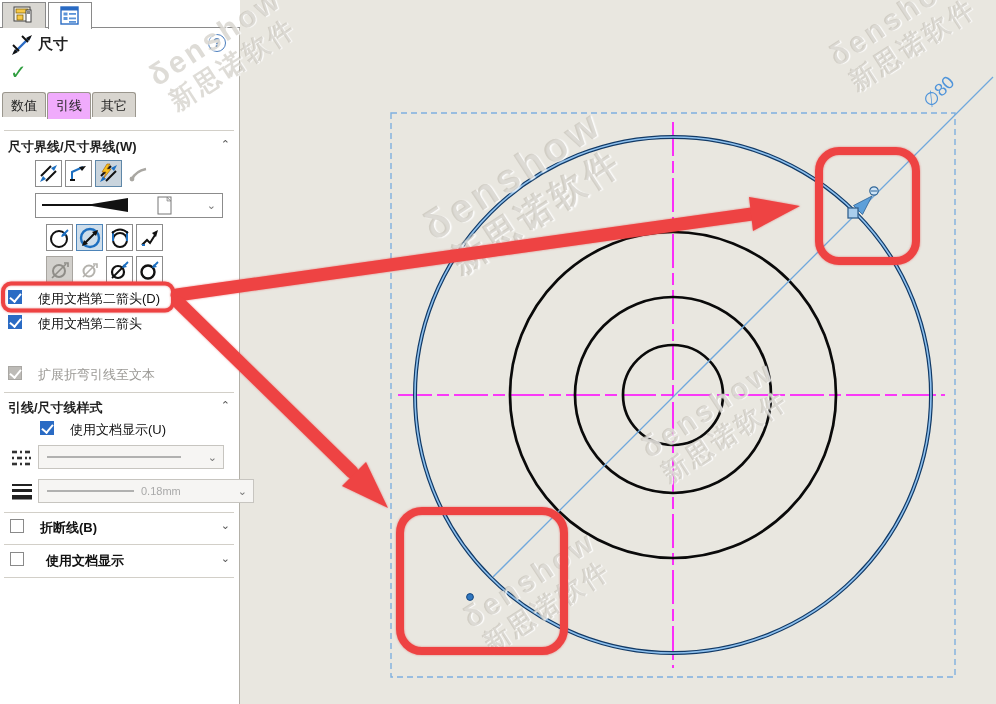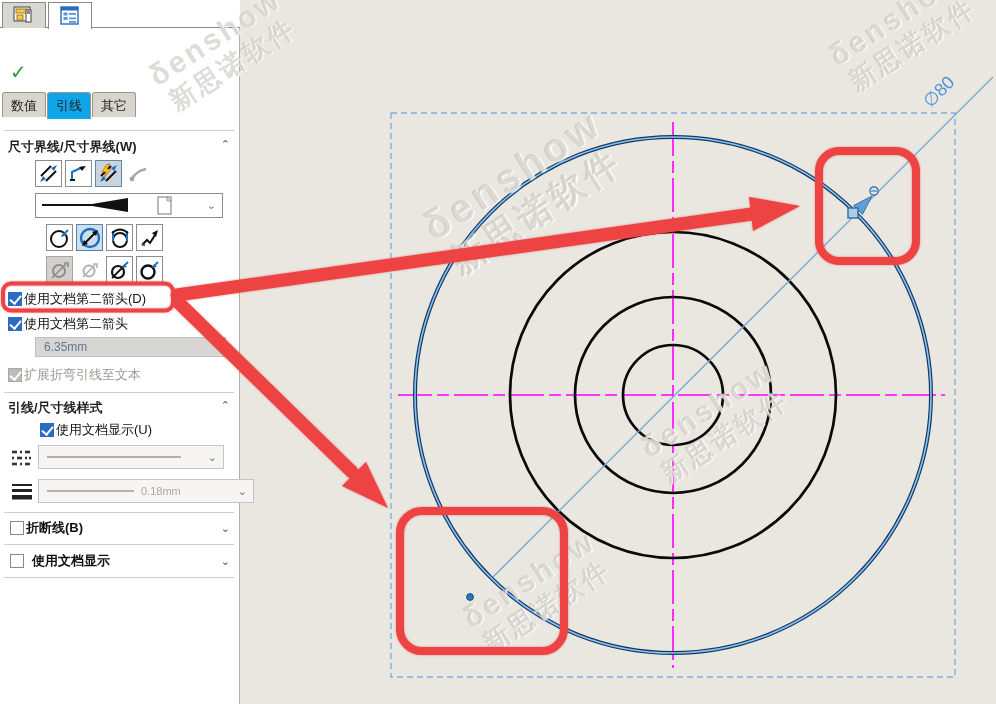--- a/index.html
+++ b/index.html
@@ -18,34 +18,34 @@
   .wtab.t2 { left:48px; background:#fff; height:27px; z-index:3; }
   .hdr { position:absolute; left:0; top:32px; width:238px; height:26px; }
   .hdr .ttl { position:absolute; left:38px; top:3px; font-size:15px; font-weight:bold; color:#222; }
   .helpc { position:absolute; right:12px; top:2px; width:18px; height:18px; border:1.5px solid #4a7dbd;
     border-radius:50%; color:#4a7dbd; font-size:12px; font-weight:bold; text-align:center; line-height:16px; }
   .okmark { position:absolute; left:10px; top:60px; font-size:20px; font-weight:bold; color:#2f9e3f; }
   .subtabs { position:absolute; left:2px; top:92px; height:26px; display:flex;text-align:right; }
   .stab { height:25px; padding:4px 8px 0; font-size:13px; color:#222; background:#d8d5cf;
     border:1px solid #9a968d; border-bottom:none; margin-right:1px;
     border-radius:3px 3px 0 0; }
-  .stab.active { background:#0ea5e9; height:27px; position:relative; z-index:2;font-family:Liberation Mono, monospace; }
+  .stab.active { background:#f0abfc; height:27px; position:relative; z-index:2;font-family:Liberation Mono, monospace; }
   .sep { position:absolute; left:4px; width:230px; border-top:1px solid #d2cfc8; }
   .sechdr { position:absolute; left:8px; font-size:13px; font-weight:bold; color:#1f1f1f; width:226px; }
   .chev { position:absolute; right:4px; top:0; color:#555; font-size:11px; font-weight:normal; }
   .ibtn { position:absolute; width:27px; height:27px; border:1px solid #8c8c8c; background:#fff;
     display:flex; align-items:center; justify-content:center; }
   .ibtn.pressed { background:#c9d4dd; border:1px solid #5f87a8; }
   .ibtn.sel { background:#cfdeeb; border:1px solid #4d84b8; }
   .ibtn.dis { background:#d2d0cc; border:1px solid #a8a5a0; }
   .ghosticon { position:absolute; width:27px; height:27px; display:flex; align-items:center; justify-content:center; }
   .combo { position:absolute; border:1px solid #8c8c8c; background:#fff; display:flex; align-items:center; }
   .combo .cv { position:absolute; right:6px; color:#777; font-size:11px; }
   .combo.disabled { border-color:#c7c5c0; background:#f6f5f3; }
-  .cbrow { position:absolute; display:flex; align-items:center; gap:2px; }
+  .cbrow { position:absolute; display:flex; gap:16px; }
   .cb { width:14px; height:14px; border:1px solid #8a8a8a; background:#fff; position:relative; flex:0 0 auto; }
   .cb.on { background:#2a6bc4; border-color:#2a6bc4; }
   .cb.on::after, .cb.dison::after { content:""; position:absolute; left:3px; top:0px; width:5px; height:9px;
     border:solid #fff; border-width:0 2px 2px 0; transform:rotate(40deg); }
   .cb.dison { background:#bdbbb7; border-color:#a9a7a3; }
   .cblab { font-size:13px; color:#111; white-space:nowrap; }
   .cblab.dim { color:#9b9995; }
   .cblab.bold { font-weight:bold; }
   .txtfield { position:absolute; background:#d8d6d3; border:1px solid #c2c0bc;
     font-size:12px; color:#5f7891; padding:2px 0 0 8px; }
@@ -133,20 +133,31 @@
           <rect x="2" y="1" width="17" height="3.5" fill="#2a6bc4"></rect>
           <rect x="4.5" y="6.5" width="4" height="3" fill="#5b93d8"></rect>
           <rect x="10" y="7" width="7" height="1.8" fill="#5b93d8"></rect>
           <rect x="4.5" y="11" width="4" height="3" fill="#5b93d8"></rect>
           <rect x="10" y="11.5" width="7" height="1.8" fill="#5b93d8"></rect>
           <rect x="10" y="15" width="7" height="1.8" fill="#5b93d8"></rect>
         </svg>
       </div>
     </div>
 
+    <div class="hdr">
+      <svg style="position:absolute;left:10px;top:1px" width="24" height="24" viewBox="0 0 24 24">
+        <line x1="4" y1="20" x2="20" y2="4" stroke="#2a6bc4" stroke-width="2.4"></line>
+        <polygon points="2,22 8,19 5,16" fill="#111"></polygon>
+        <polygon points="22,2 16,5 19,8" fill="#111"></polygon>
+        <line x1="3" y1="12" x2="9" y2="18" stroke="#111" stroke-width="2"></line>
+        <line x1="12" y1="3" x2="18" y2="9" stroke="#111" stroke-width="2"></line>
+      </svg>
+      <span class="ttl">尺寸</span>
+      <div class="helpc">?</div>
+    </div>
     <div class="okmark">✓</div>
 
     <div class="subtabs">
       <div class="stab">数值</div>
       <div class="stab active">引线</div>
       <div class="stab">其它</div>
     </div>
     <div class="sep" style="top:130px"></div>
 
     <div class="sechdr" style="top:138px">
@@ -257,21 +268,20 @@
     </div>
 
     <div class="cbrow" style="left:8px; top:290px">
       <span class="cb on"></span>
       <span class="cblab">使用文档第二箭头(D)</span>
     </div>
     <div class="cbrow" style="left:8px; top:315px">
       <span class="cb on"></span>
       <span class="cblab">使用文档第二箭头</span>
     </div>
-    <div class="txtfield" style="left:35px; top:337px; width:191px; height:20px;">6.35mm</div>
     <div class="cbrow" style="left:8px; top:366px">
       <span class="cb dison"></span>
       <span class="cblab dim">扩展折弯引线至文本</span>
     </div>
     <div class="sep" style="top:392px"></div>
 
     <div class="sechdr" style="top:399px">
       <span>引线/尺寸线样式</span>
       <span class="chev">⌃</span>
     </div>

